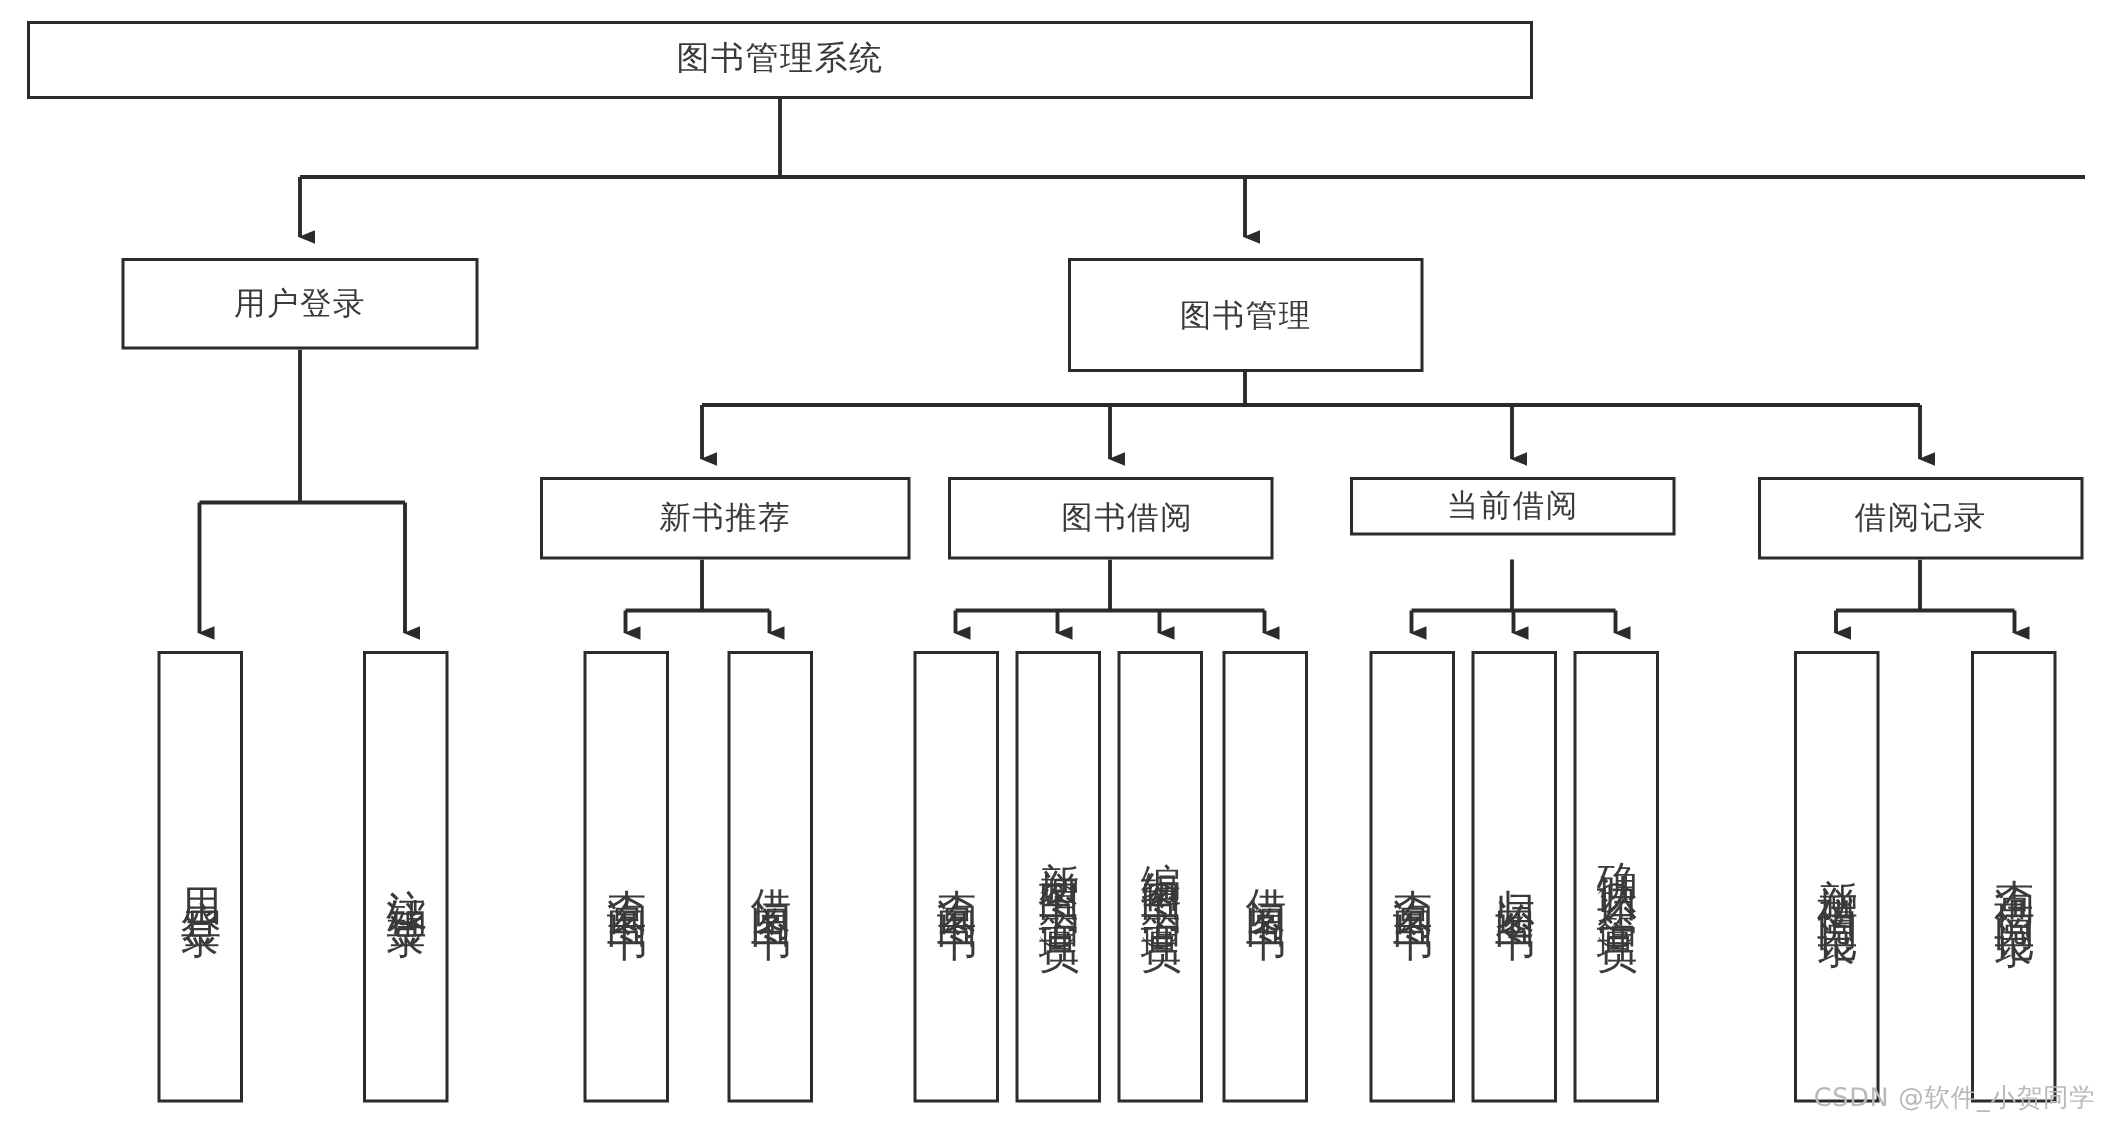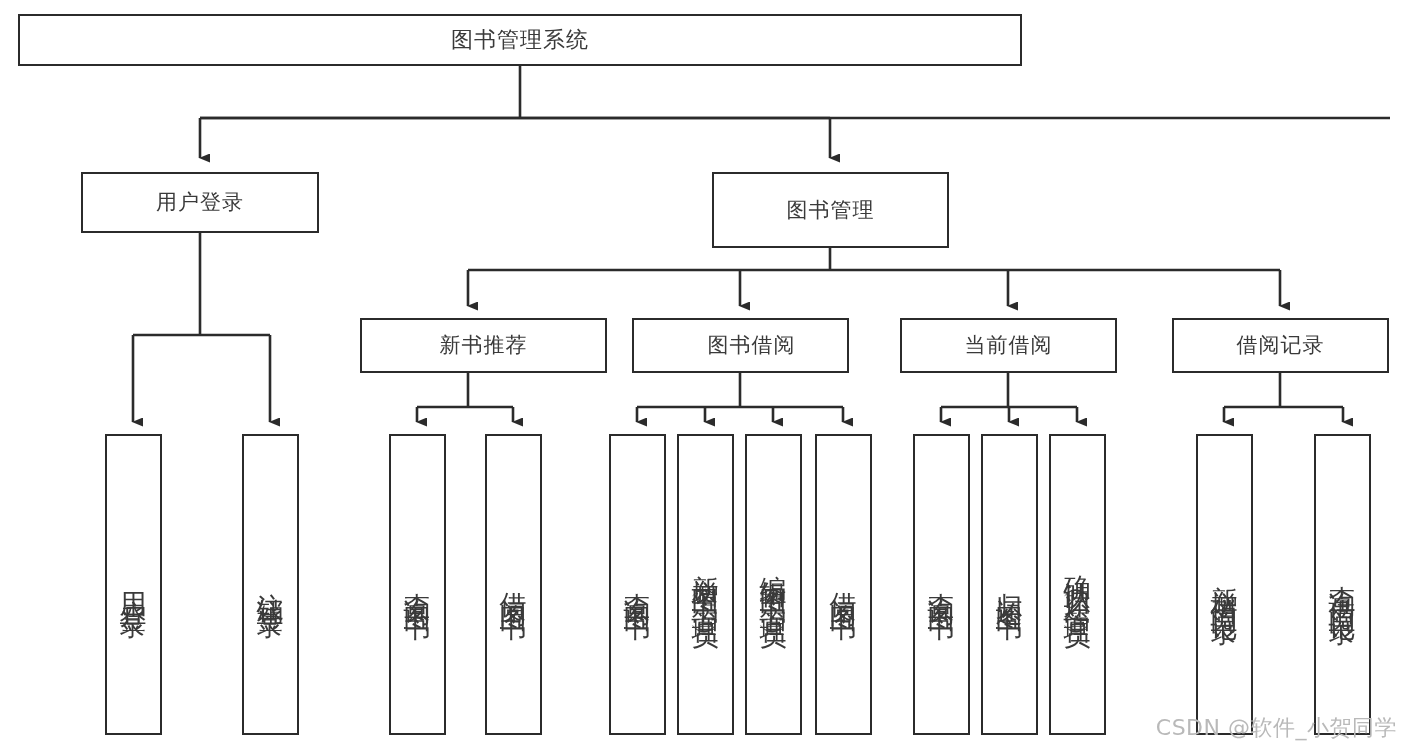--- a/index.html
+++ b/index.html
@@ -59,21 +59,21 @@
     text-orientation: upright;
     font-size: 27px;
     letter-spacing: 7px;
     line-height: 1;
     white-space: nowrap;
   }
   #watermark {
     position: absolute;
     right: 8px;
     bottom: 4px;
-    font-size: 22px;
+    font-size: 17px;
     color: #b9b9b9;
     white-space: nowrap;
     letter-spacing: 0.5px;
     pointer-events: none;
   }
 </style>
 </head>
 <body>
 
 <div id="canvas">
@@ -140,21 +140,21 @@
   <div class="node h" style="left:712px; top:172px; width:237px; height:76px;">
     <span class="lbl">图书管理</span>
   </div>
 
   <div class="node h" style="left:360px; top:318px; width:247px; height:55px;">
     <span class="lbl">新书推荐</span>
   </div>
   <div class="node h" style="left:632px; top:318px; width:217px; height:55px;padding-left:22px;">
     <span class="lbl">图书借阅</span>
   </div>
-  <div class="node h" style="left:900px; top:318px; width:217px; height:55px;">
+  <div class="node h" style="left:900px; top:318px; width:217px; height:39px;">
     <span class="lbl">当前借阅</span>
   </div>
   <div class="node h" style="left:1172px; top:318px; width:217px; height:55px;">
     <span class="lbl">借阅记录</span>
   </div>
 
   <div class="node v" style="left:105px; top:434px; width:57px; height:301px;">
     <span class="lbl">用户登录</span>
   </div>
   <div class="node v" style="left:242px; top:434px; width:57px; height:301px;">

